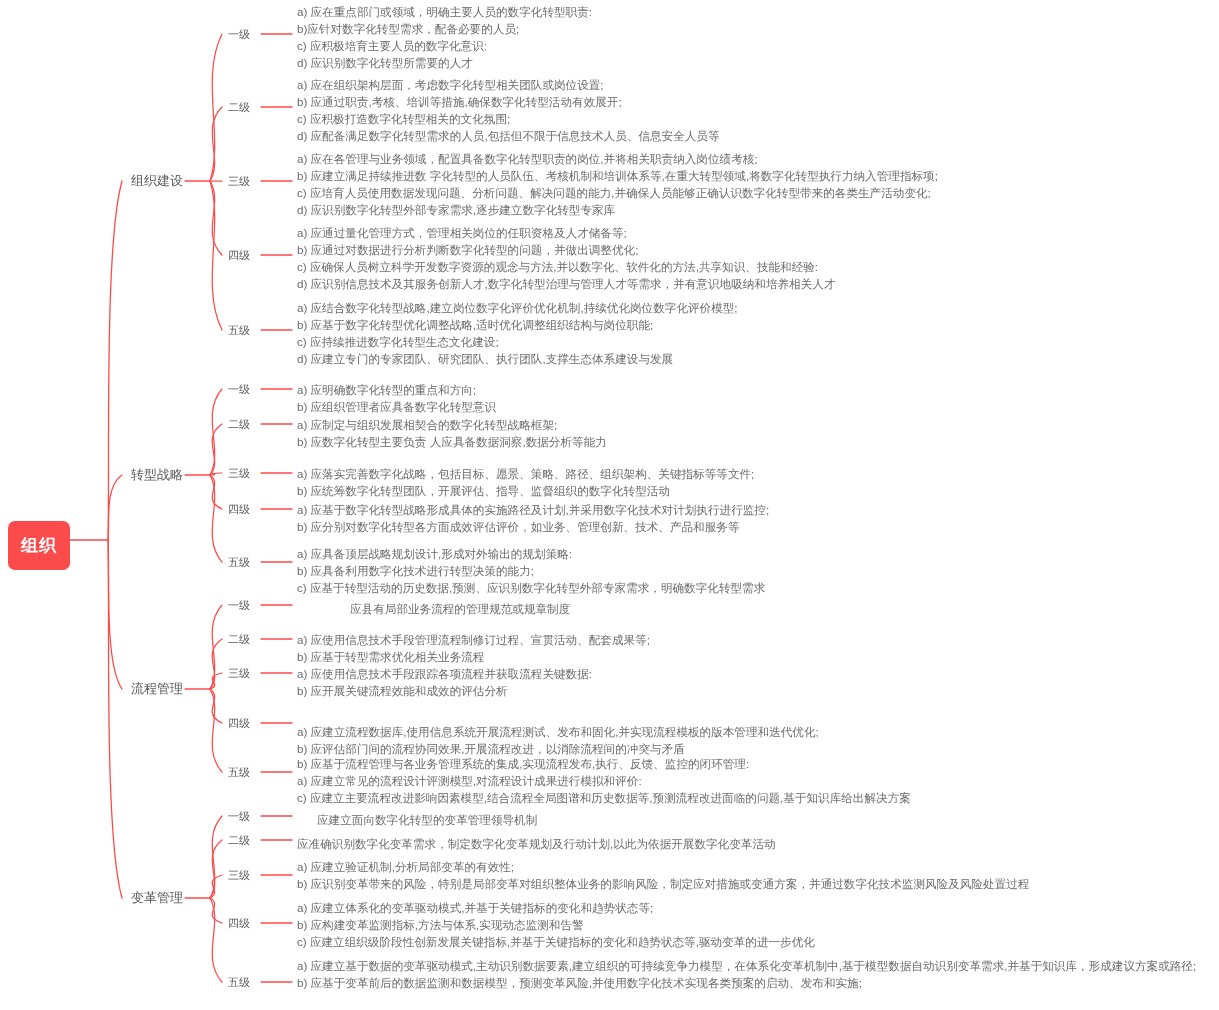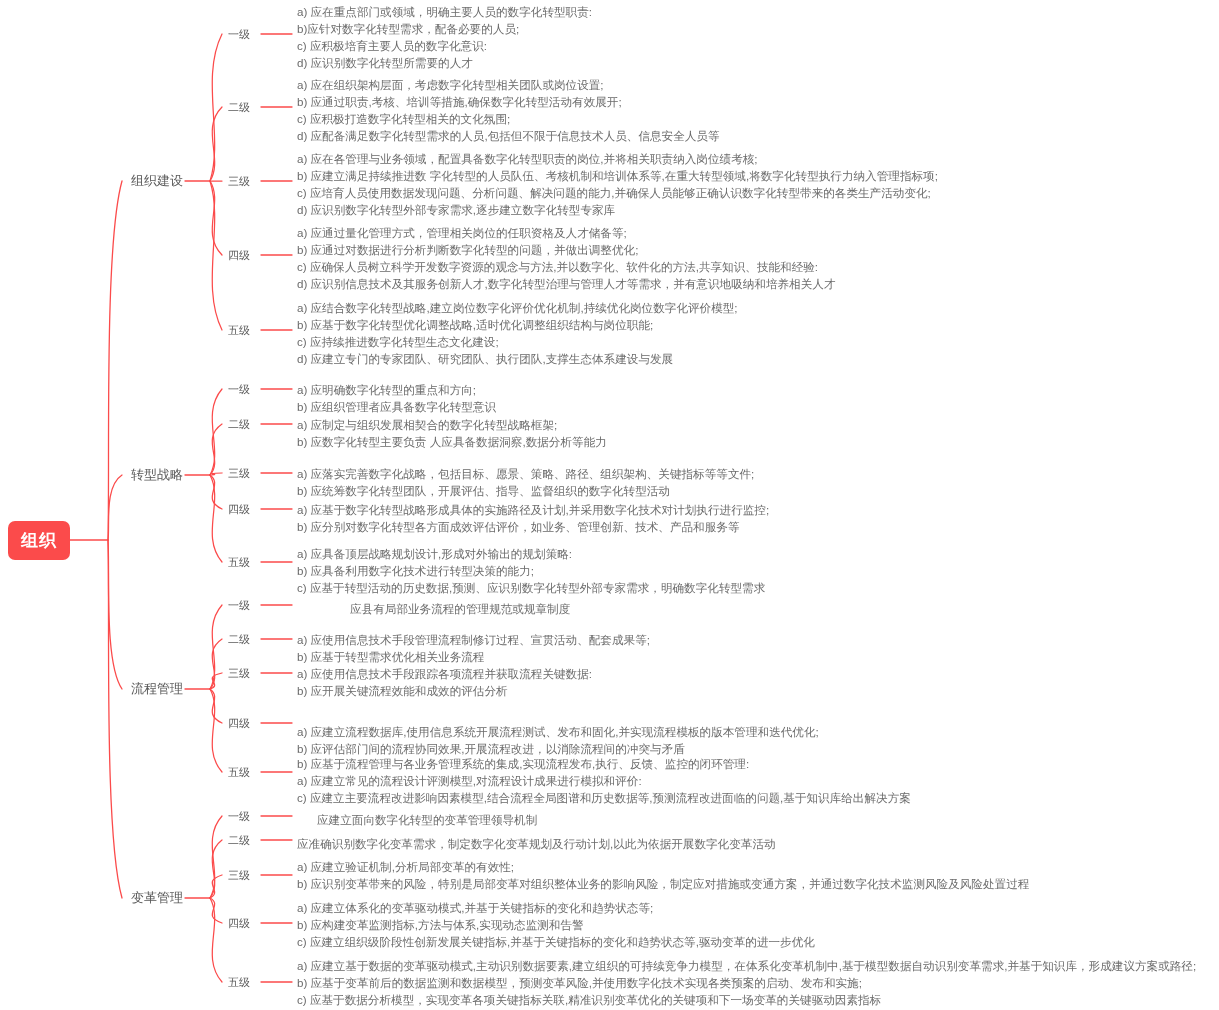--- a/index.html
+++ b/index.html
@@ -9,21 +9,21 @@
     font-family:"Liberation Sans","DejaVu Sans",sans-serif;
     overflow:hidden;
   }
   #mindmap{position:relative;width:1219px;height:1010px;}
   #edges{position:absolute;left:0;top:0;width:1219px;height:1010px;pointer-events:none;}
 
   
   .root-node{
     position:absolute;
     left:8px;top:521px;
-    width:62px;height:39px;
+    width:62px;height:49px;
     background:#FB4B4B;
     border-radius:7px;
     display:flex;align-items:center;justify-content:center;
     color:#ffffff;
     font-size:17px;
     font-weight:bold;
     letter-spacing:1px;
     box-sizing:border-box;
     font-family:Liberation Serif, serif;
   }
@@ -221,16 +221,15 @@
       <div class="lvl-label" style="left: 228px; top: 923px;">四级</div>
       <div class="leaf" style="left: 297px; top: 899px;">
         <div>a) 应建立体系化的变革驱动模式,并基于关键指标的变化和趋势状态等;</div>
         <div>b) 应构建变革监测指标,方法与体系,实现动态监测和告警</div>
         <div>c) 应建立组织级阶段性创新发展关键指标,并基于关键指标的变化和趋势状态等,驱动变革的进一步优化</div>
       </div>
       <div class="lvl-label" style="left: 228px; top: 982px;">五级</div>
       <div class="leaf" style="left: 297px; top: 957px;">
         <div>a) 应建立基于数据的变革驱动模式,主动识别数据要素,建立组织的可持续竞争力模型，在体系化变革机制中,基于模型数据自动识别变革需求,并基于知识库，形成建议方案或路径;</div>
         <div>b) 应基于变革前后的数据监测和数据模型，预测变革风险,并使用数字化技术实现各类预案的启动、发布和实施;</div>
-        <div>c) 应基于数据分析模型，实现变革各项关键指标关联,精准识别变革优化的关键项和下一场变革的关键驱动因素指标</div>
       </div>
     </div>
 </div>
 
 </body></html>

